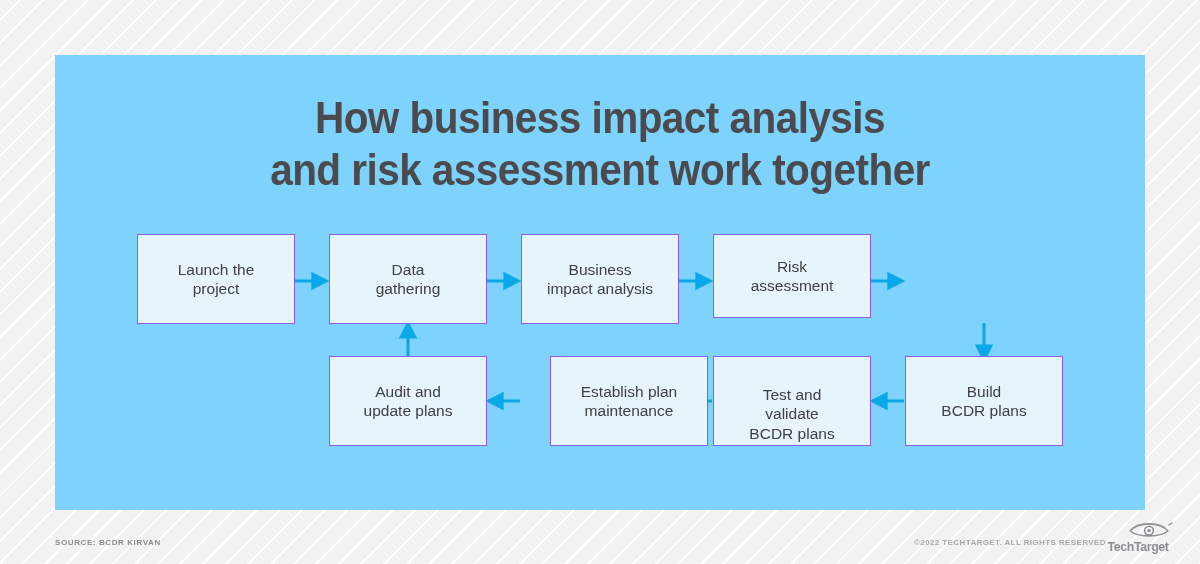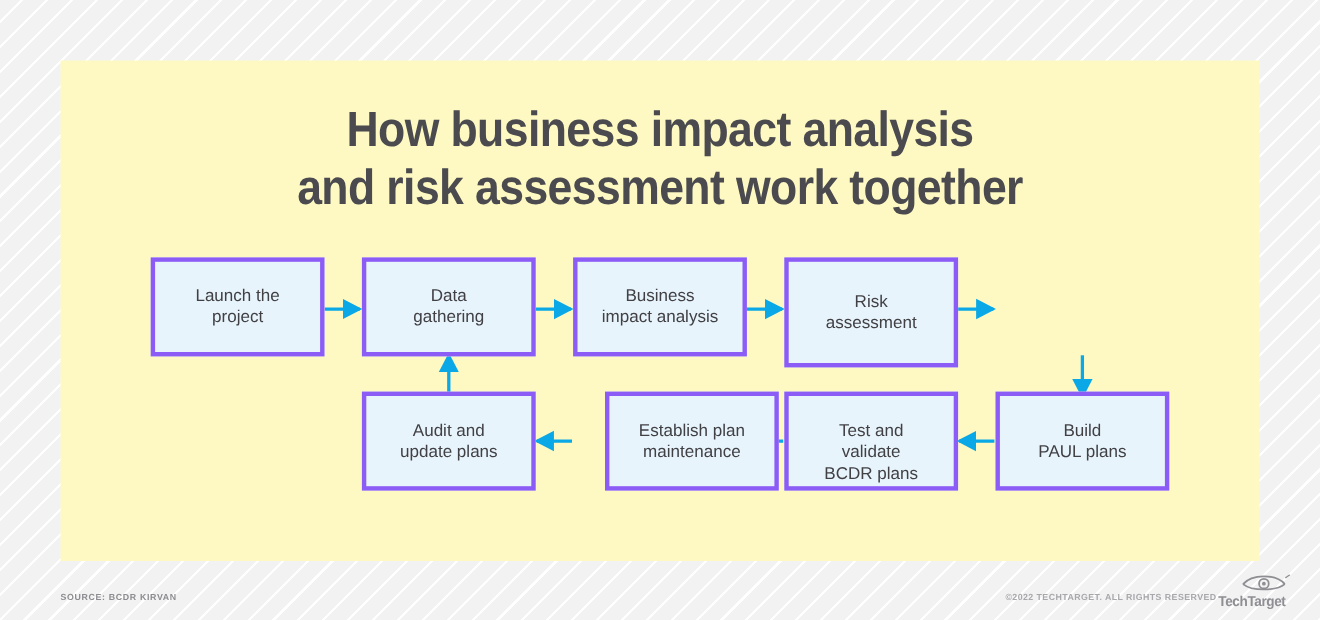--- a/index.html
+++ b/index.html
@@ -23,21 +23,21 @@
     position: relative;
   }
 
   
   #card {
     position: absolute;
     left: 55px;
     top: 55px;
     width: 1090px;
     height: 455px;
-    background: #fef9c3;
+    background: #7dd3fc;
   }
 
   
   #title {
     position: absolute;
     left: 0;
     top: 37px;
     width: 1090px;
     text-align: center;
     color: #4a4a4f;
@@ -54,21 +54,21 @@
     position: absolute;
     left: 0;
     top: 0;
     width: 1090px;
     height: 455px;
   }
 
   .node {
     position: absolute;
     background: #e8f4fb;
-    border: 4px solid #8b5cf6;
+    border: 1px solid #8b5cf6;
     display: flex;
     align-items: center;
     justify-content: center;
     text-align: center;
     color: #404045;
     font-size: 15.5px;
     line-height: 19.5px;
     padding: 2px 6px;
     z-index: 2;
   }
@@ -163,41 +163,41 @@
 project</span>
     </div>
     <div class="node" style="left:274px; top:179px; width:158px; height:90px;">
       <span>Data
 gathering</span>
     </div>
     <div class="node" style="left:466px; top:179px; width:158px; height:90px;">
       <span>Business
 impact analysis</span>
     </div>
-    <div class="node" style="left:658px; top:179px; width:158px; height:100px;">
+    <div class="node" style="left:658px; top:179px; width:158px; height:84px;">
       <span>Risk
 assessment</span>
     </div>
 
     <div class="node" style="left:274px; top:301px; width:158px; height:90px;text-align:center;">
       <span>Audit and
 update plans</span>
     </div>
     <div class="node" style="left:466px; top:301px; width:158px; height:90px;margin-left:29px;">
       <span>Establish plan
 maintenance</span>
     </div>
     <div class="node" style="left:658px; top:301px; width:158px; height:90px;align-items:flex-end;">
       <span>Test and
 validate
 BCDR plans</span>
     </div>
     <div class="node" style="left:850px; top:301px; width:158px; height:90px;">
       <span>Build
-PAUL plans</span>
+BCDR plans</span>
     </div>
 
   </div>
 </div>
 
 <div id="footer-left">SOURCE: BCDR KIRVAN</div>
 <div id="footer-right">©2022 TECHTARGET. ALL RIGHTS RESERVED</div>
 
 <div id="logo">
   <svg width="46" height="18" viewBox="0 0 46 18">

